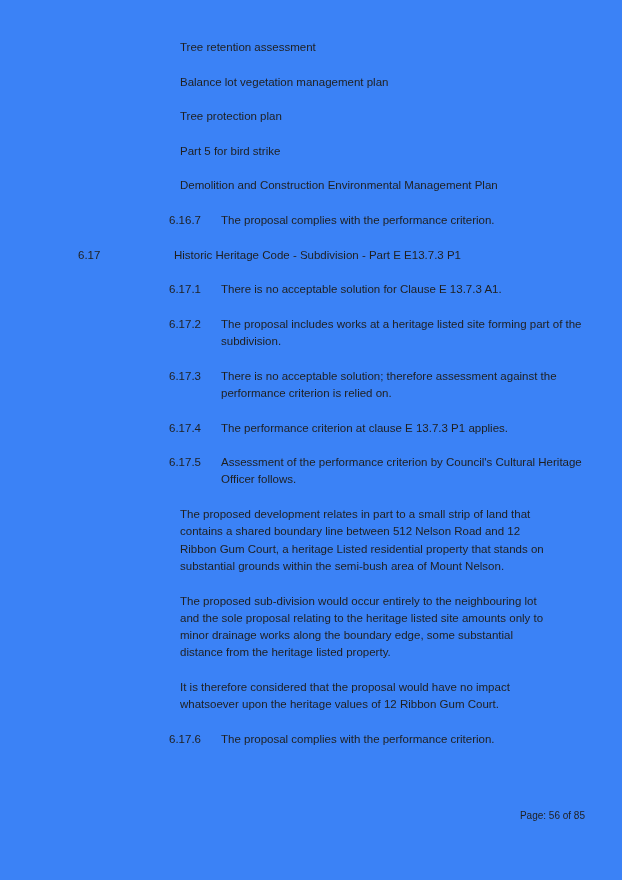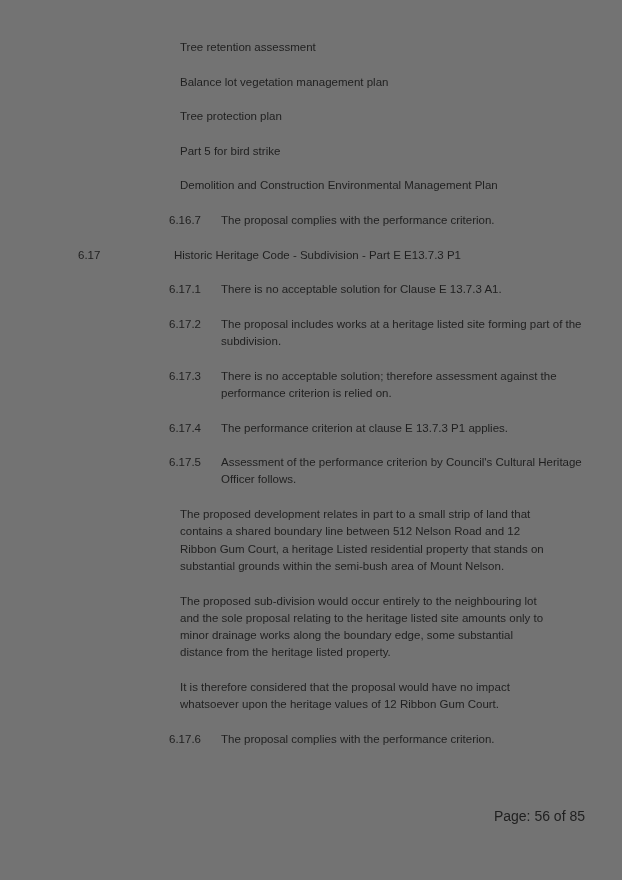--- a/index.html
+++ b/index.html
@@ -4,21 +4,21 @@
 <style>
   html, body {
     margin: 0;
     padding: 0;
     background: #ffffff;
   }
   .page {
     position: relative;
     width: 622px;
     height: 880px;
-    background: #737373;
+    background: #3b82f6;
     font-family: "Liberation Sans", sans-serif;
     font-size: 11.5px;
     line-height: 17.3px;
     color: #1f1f1f;
     overflow: hidden;
   }
   .content {
     padding-top: 39px;
   }
   .block {
@@ -44,21 +44,21 @@
   }
   
   .body-para {
     padding-left: 180px;
     white-space: pre;
   }
   .footer {
     position: absolute;
     top: 810px;
     right: 37px;
-    font-size: 14px;
+    font-size: 10px;
     line-height: 12px;
     color: #1f1f1f;
     white-space: pre;
   }
 </style>
 </head>
 <body>
 
 <div class="page">
   <main class="content">

